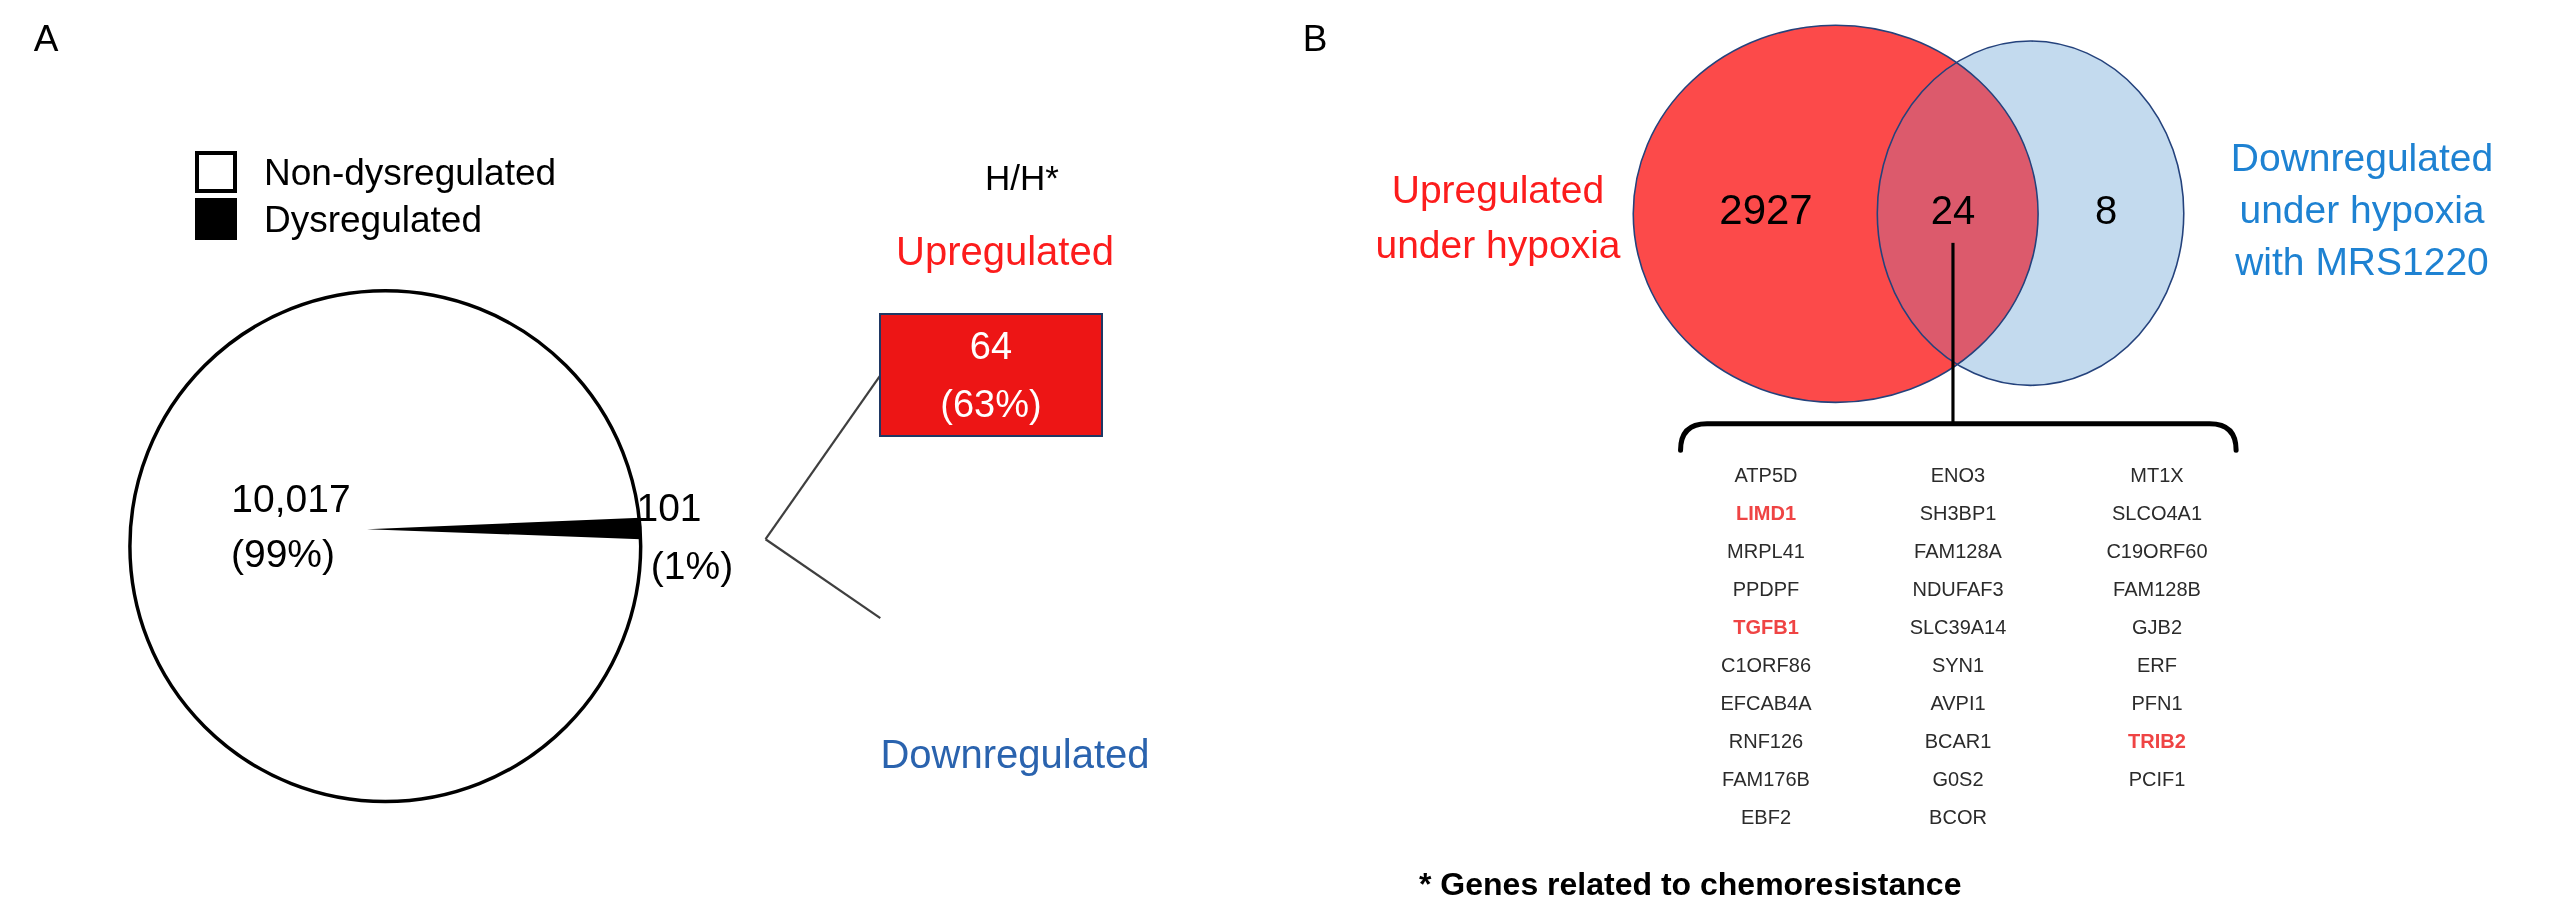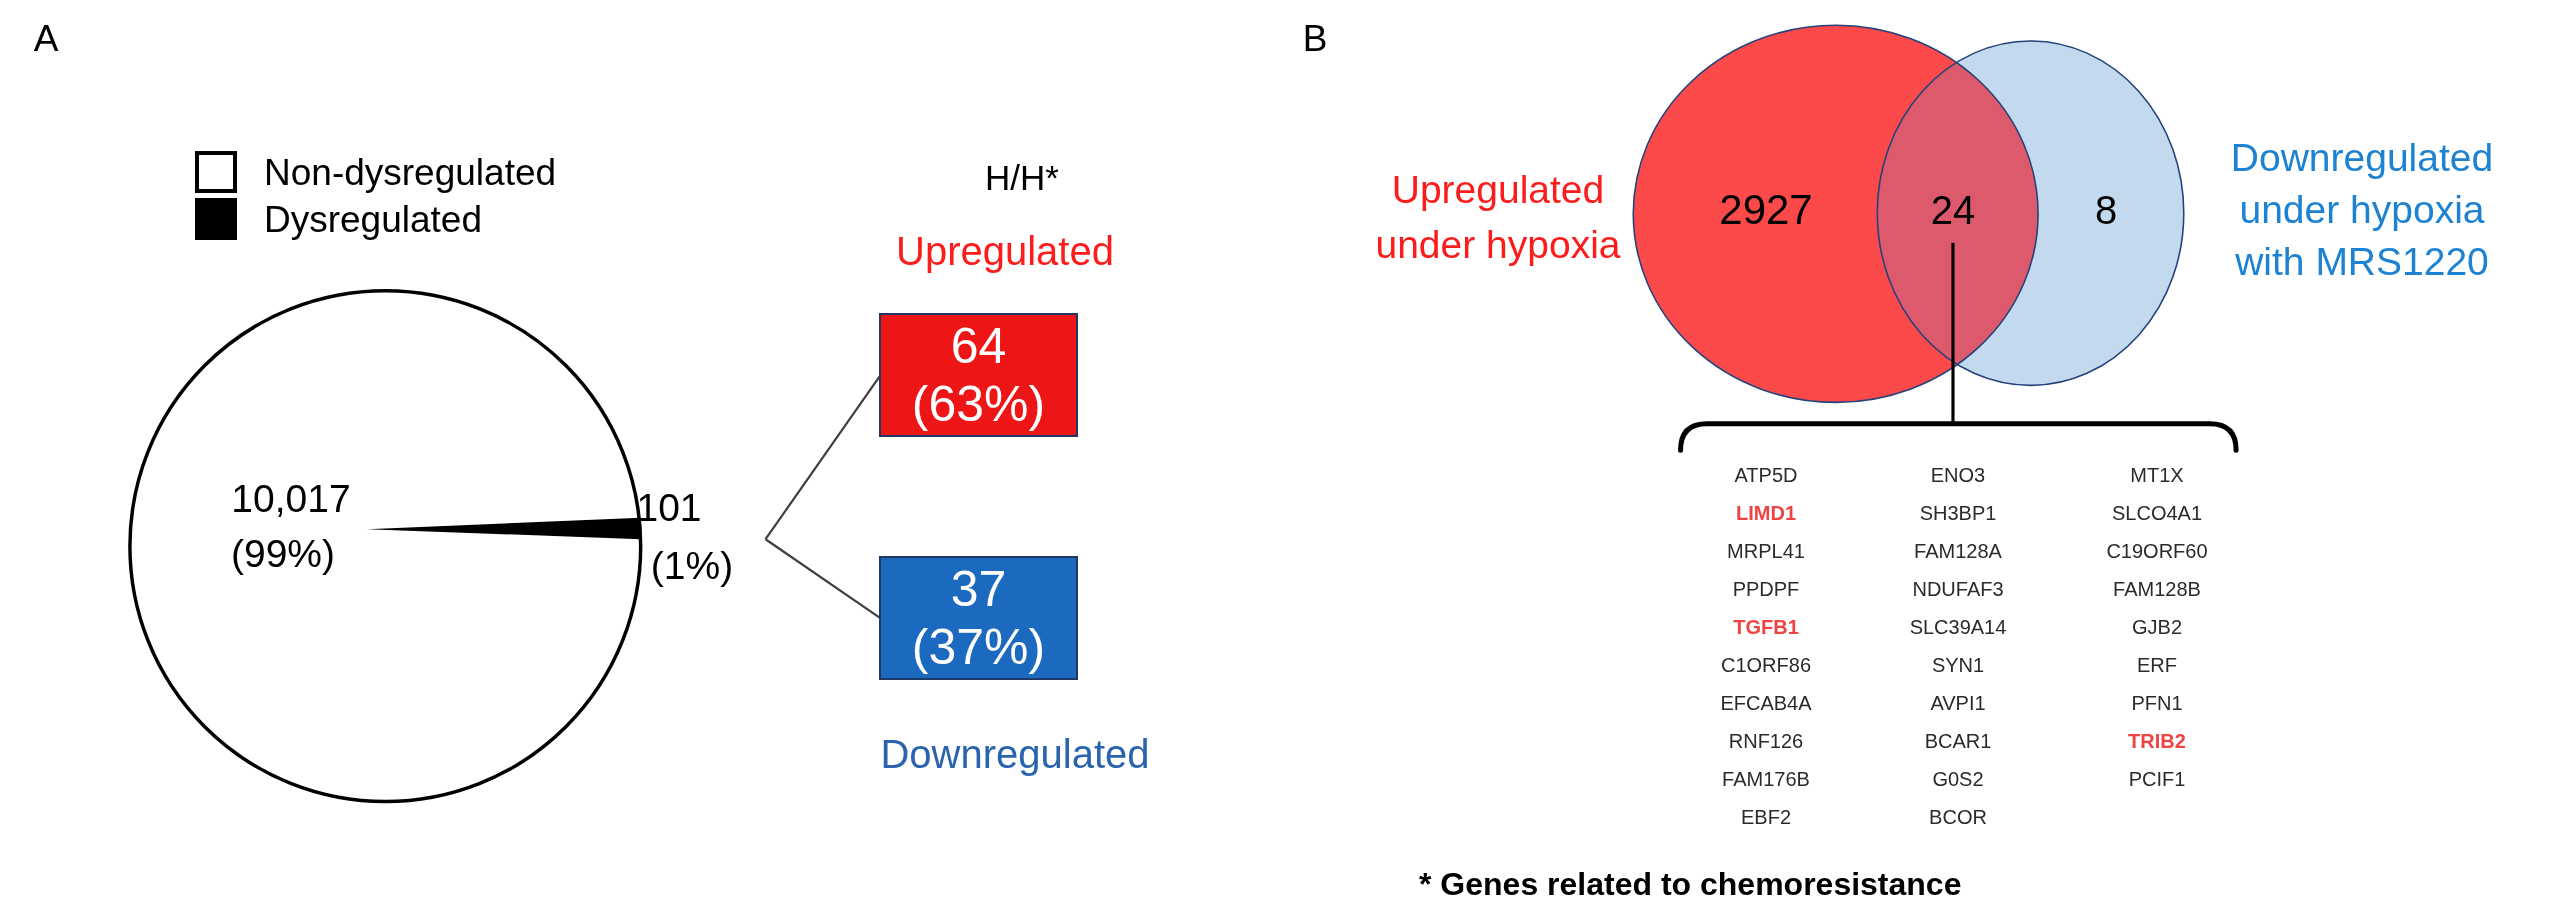--- a/index.html
+++ b/index.html
@@ -30,24 +30,24 @@
   .legend-label{font-size:37px;}
   .legend-swatch{
     position:absolute;width:42px;height:42px;z-index:2;
     border:4.4px solid #000;box-sizing:border-box;
   }
   .pie-num{font-size:39px;}
   .hh-title{font-size:35px;}
   .flow-label{font-size:40px;}
   .count-box{
     position:absolute;z-index:2;
-    width:199px;height:124px;
+    width:224px;height:124px;
     border:2.5px solid #1F3864;box-sizing:border-box;
     display:flex;flex-direction:column;align-items:center;justify-content:center;
-    color:#fff;font-size:50px;line-height:58px;
+    color:#fff;font-size:38px;line-height:58px;
   }
   .venn-num{font-size:40px;}
   .venn-num-big{font-size:42px;}
   .venn-label{font-size:39px;line-height:54px;}
   .gene-col{
     position:absolute;z-index:2;
     transform:translateX(-50%);
     text-align:center;
     font-size:20px;line-height:38px;color:#2b2b2b;
   }
@@ -97,24 +97,20 @@
   <div class="txt pie-num" style="left:692px;top:566px;">(1%)</div>
 
   <div class="txt hh-title" style="left:1022px;top:178px;">H/H*</div>
   <div class="txt flow-label" style="left: 1005px; top: 251px; color: rgb(252, 28, 28);">Upregulated</div>
 
   <div class="count-box" style="left: 879px; top: 313px; background: rgb(237, 21, 21);">
     <span>64</span>
     <span>(63%)</span>
   </div>
 
-  <div class="count-box" style="left: 879px; top: 556px; background: rgb(27, 106, 191);">
-    <span>37</span>
-    <span>(37%)</span>
-  </div>
 
   <div class="txt flow-label" style="left: 1015px; top: 754px; color: rgb(42, 99, 174);">Downregulated</div>
 
   <div class="txt panel-letter" style="left:1315px;top:39px;">B</div>
 
   <div class="txt venn-label" style="left: 1498px; top: 190px; color: rgb(252, 28, 28);">Upregulated</div>
   <div class="txt venn-label" style="left: 1498px; top: 245px; color: rgb(252, 28, 28);">under hypoxia</div>
 
   <div class="txt venn-num-big" style="left:1766px;top:210px;">2927</div>
   <div class="txt venn-num" style="left:1953px;top:210px;">24</div>

